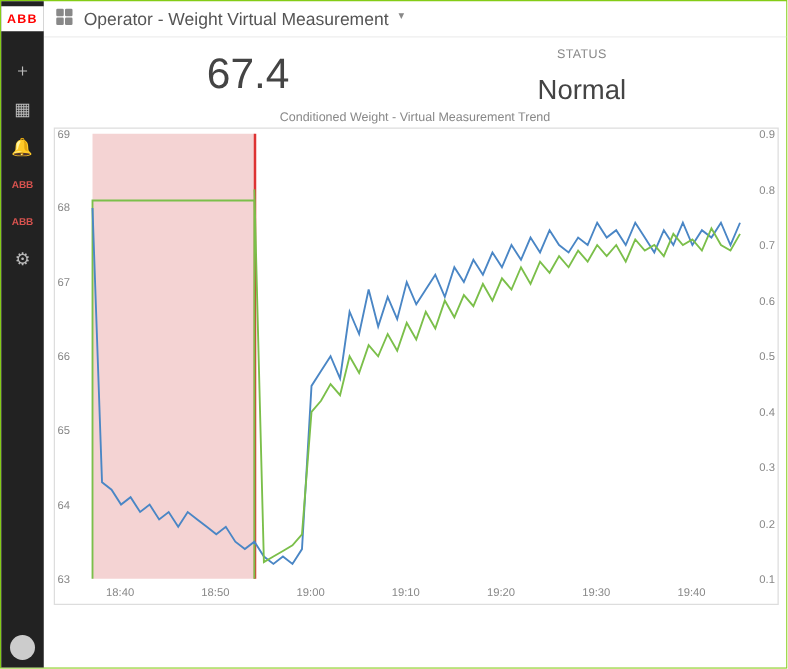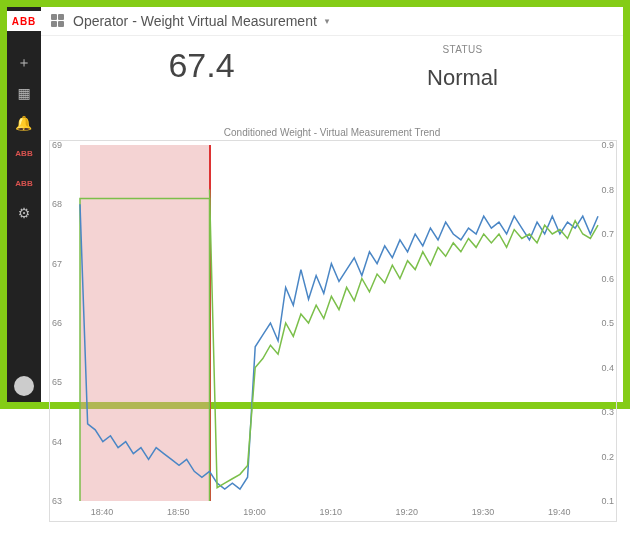--- a/index.html
+++ b/index.html
@@ -1,33 +1,33 @@
 <!DOCTYPE html>
 <html><head>
 <meta charset="utf-8">
 <style>
   html, body { margin:0; padding:0; width:630px; height:535px; font-family: Arial, Helvetica, sans-serif; background:#fff; color:#444; overflow:hidden;}
-  .app { display:flex; width:630px; height:409px; border:7px solid #84cc16; box-sizing:border-box; }
+  .app { display:flex; width:630px; height:535px; border:1px solid #84cc16; box-sizing:border-box; }
   .sidebar { width:34px; background:#222; display:flex; flex-direction:column; align-items:center; padding-top:4px; gap:14px; box-sizing:border-box; position:relative;}
   .sidebar .logo { width:34px; height:20px; background:#fff; color:#ff0000; font-weight:900; font-size:10px; display:flex; align-items:center; justify-content:center; letter-spacing:1px;}
   .sidebar .ico { width:16px; height:16px; display:flex; align-items:center; justify-content:center; color:#bbb; font-size:14px; cursor:pointer;}
   .sidebar .ico.red { color:#d9534f; font-size:8px; font-weight:bold;}
   .sidebar .avatar { position:absolute; bottom:6px; width:20px; height:20px; border-radius:50%; background:#ccc;}
   .main { flex:1; display:flex; flex-direction:column; }
-  .titlebar { display:flex; align-items:center; gap:8px; padding:6px 10px; border-bottom:1px solid #eee; font-size:14px; color:#555;}
+  .titlebar { display:flex; gap:8px; padding:6px 10px; border-bottom:1px solid #eee; font-size:14px; color:#555;}
   .titlebar .grid-ic { width:14px; height:14px; }
   .titlebar .grid-ic div{display:grid;grid-template-columns:6px 6px;grid-template-rows:6px 6px;gap:1px;}
   .titlebar .grid-ic span{background:#888;border-radius:1px;}
   .summary { display:flex; padding:8px 30px 0 30px; }
   .summary .col { flex:1; text-align:center; }
   .summary .lab { font-size:10px; color:#888; letter-spacing:.3px;}
   .summary .val-big { font-size:34px; color:#444; font-weight:400; margin-top:2px;}
   .summary .val-norm { font-size:22px; color:#444; margin-top:10px;}
   .chart-area { flex:1; position:relative; padding:4px 8px 18px 8px; }
-  .chart-title { text-align:center; font-size:10px; color:#888; margin-bottom:2px;margin-top:32px;}
+  .chart-title { text-align:center; font-size:10px; color:#888; margin-bottom:2px;}
   .chart-box { position:relative; width:100%; height:380px; border:1px solid #ddd;}
   .axis-label { position:absolute; font-size:9px; color:#888; }
   .shade { position:absolute; background:rgba(231,158,158,.45);}
   .redline { position:absolute; width:2px; background:#d33; }
 </style>
 </head>
 <body>
 
 <div class="app">
   <div class="sidebar">

